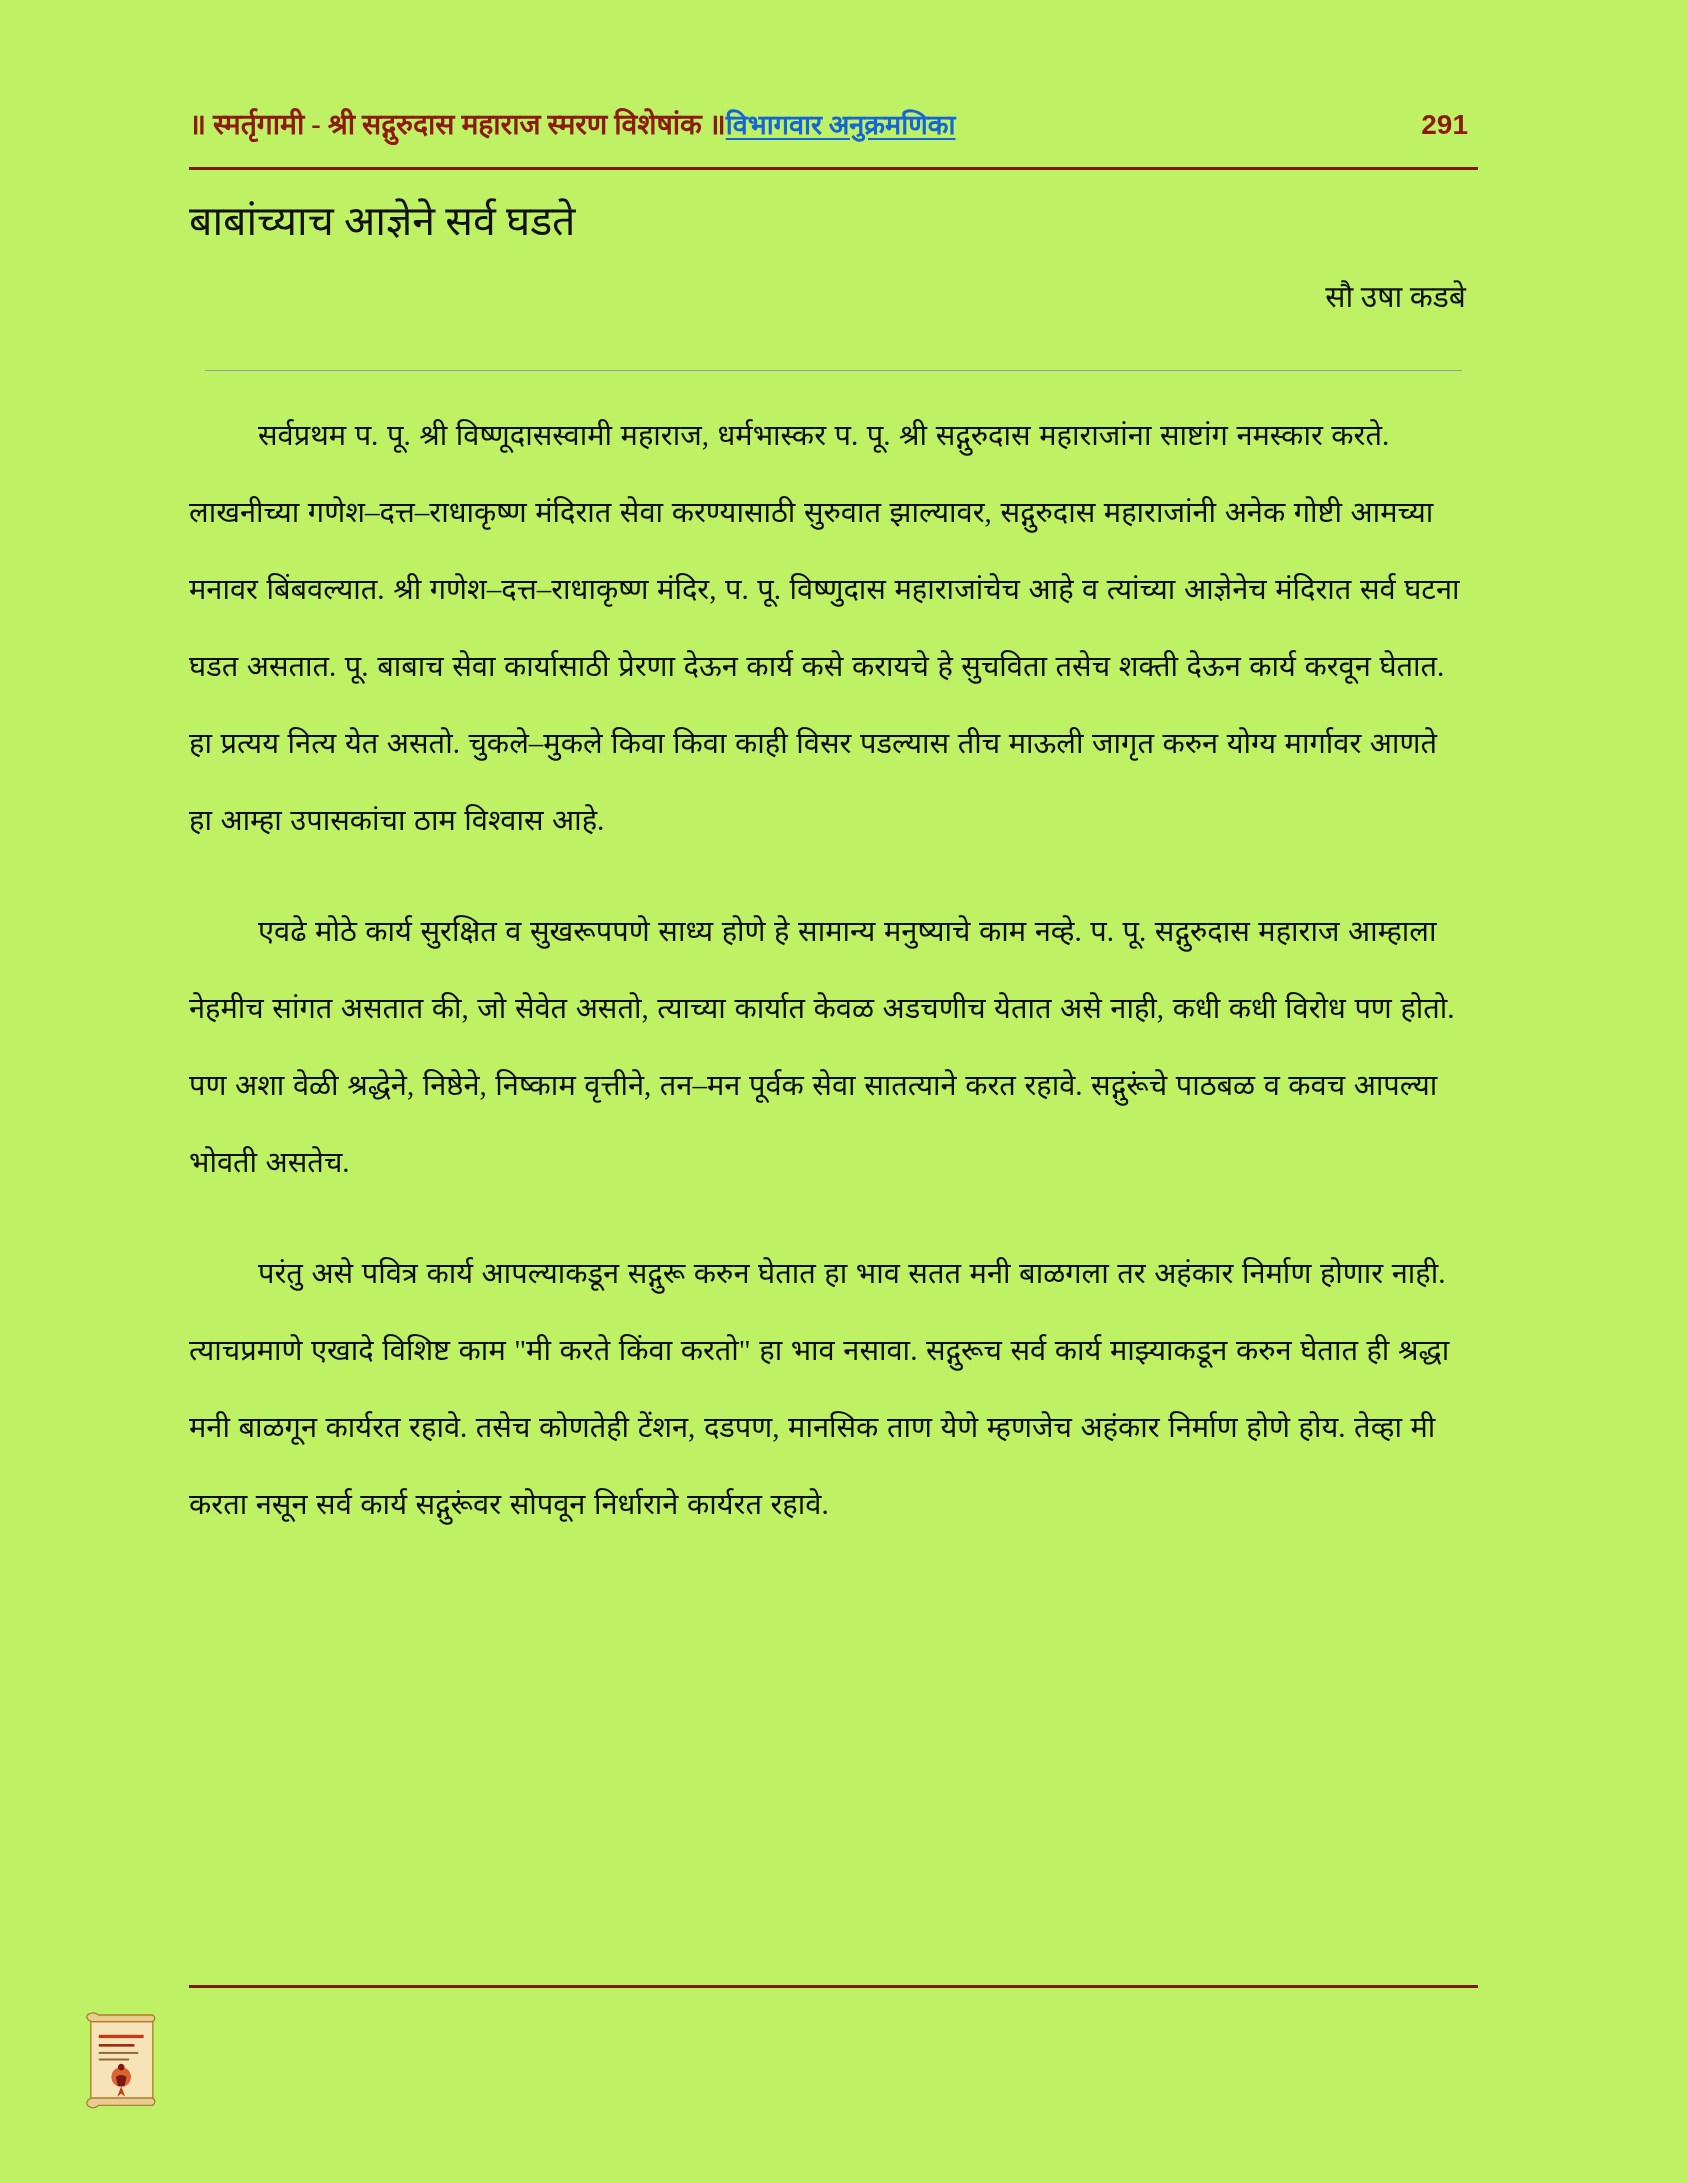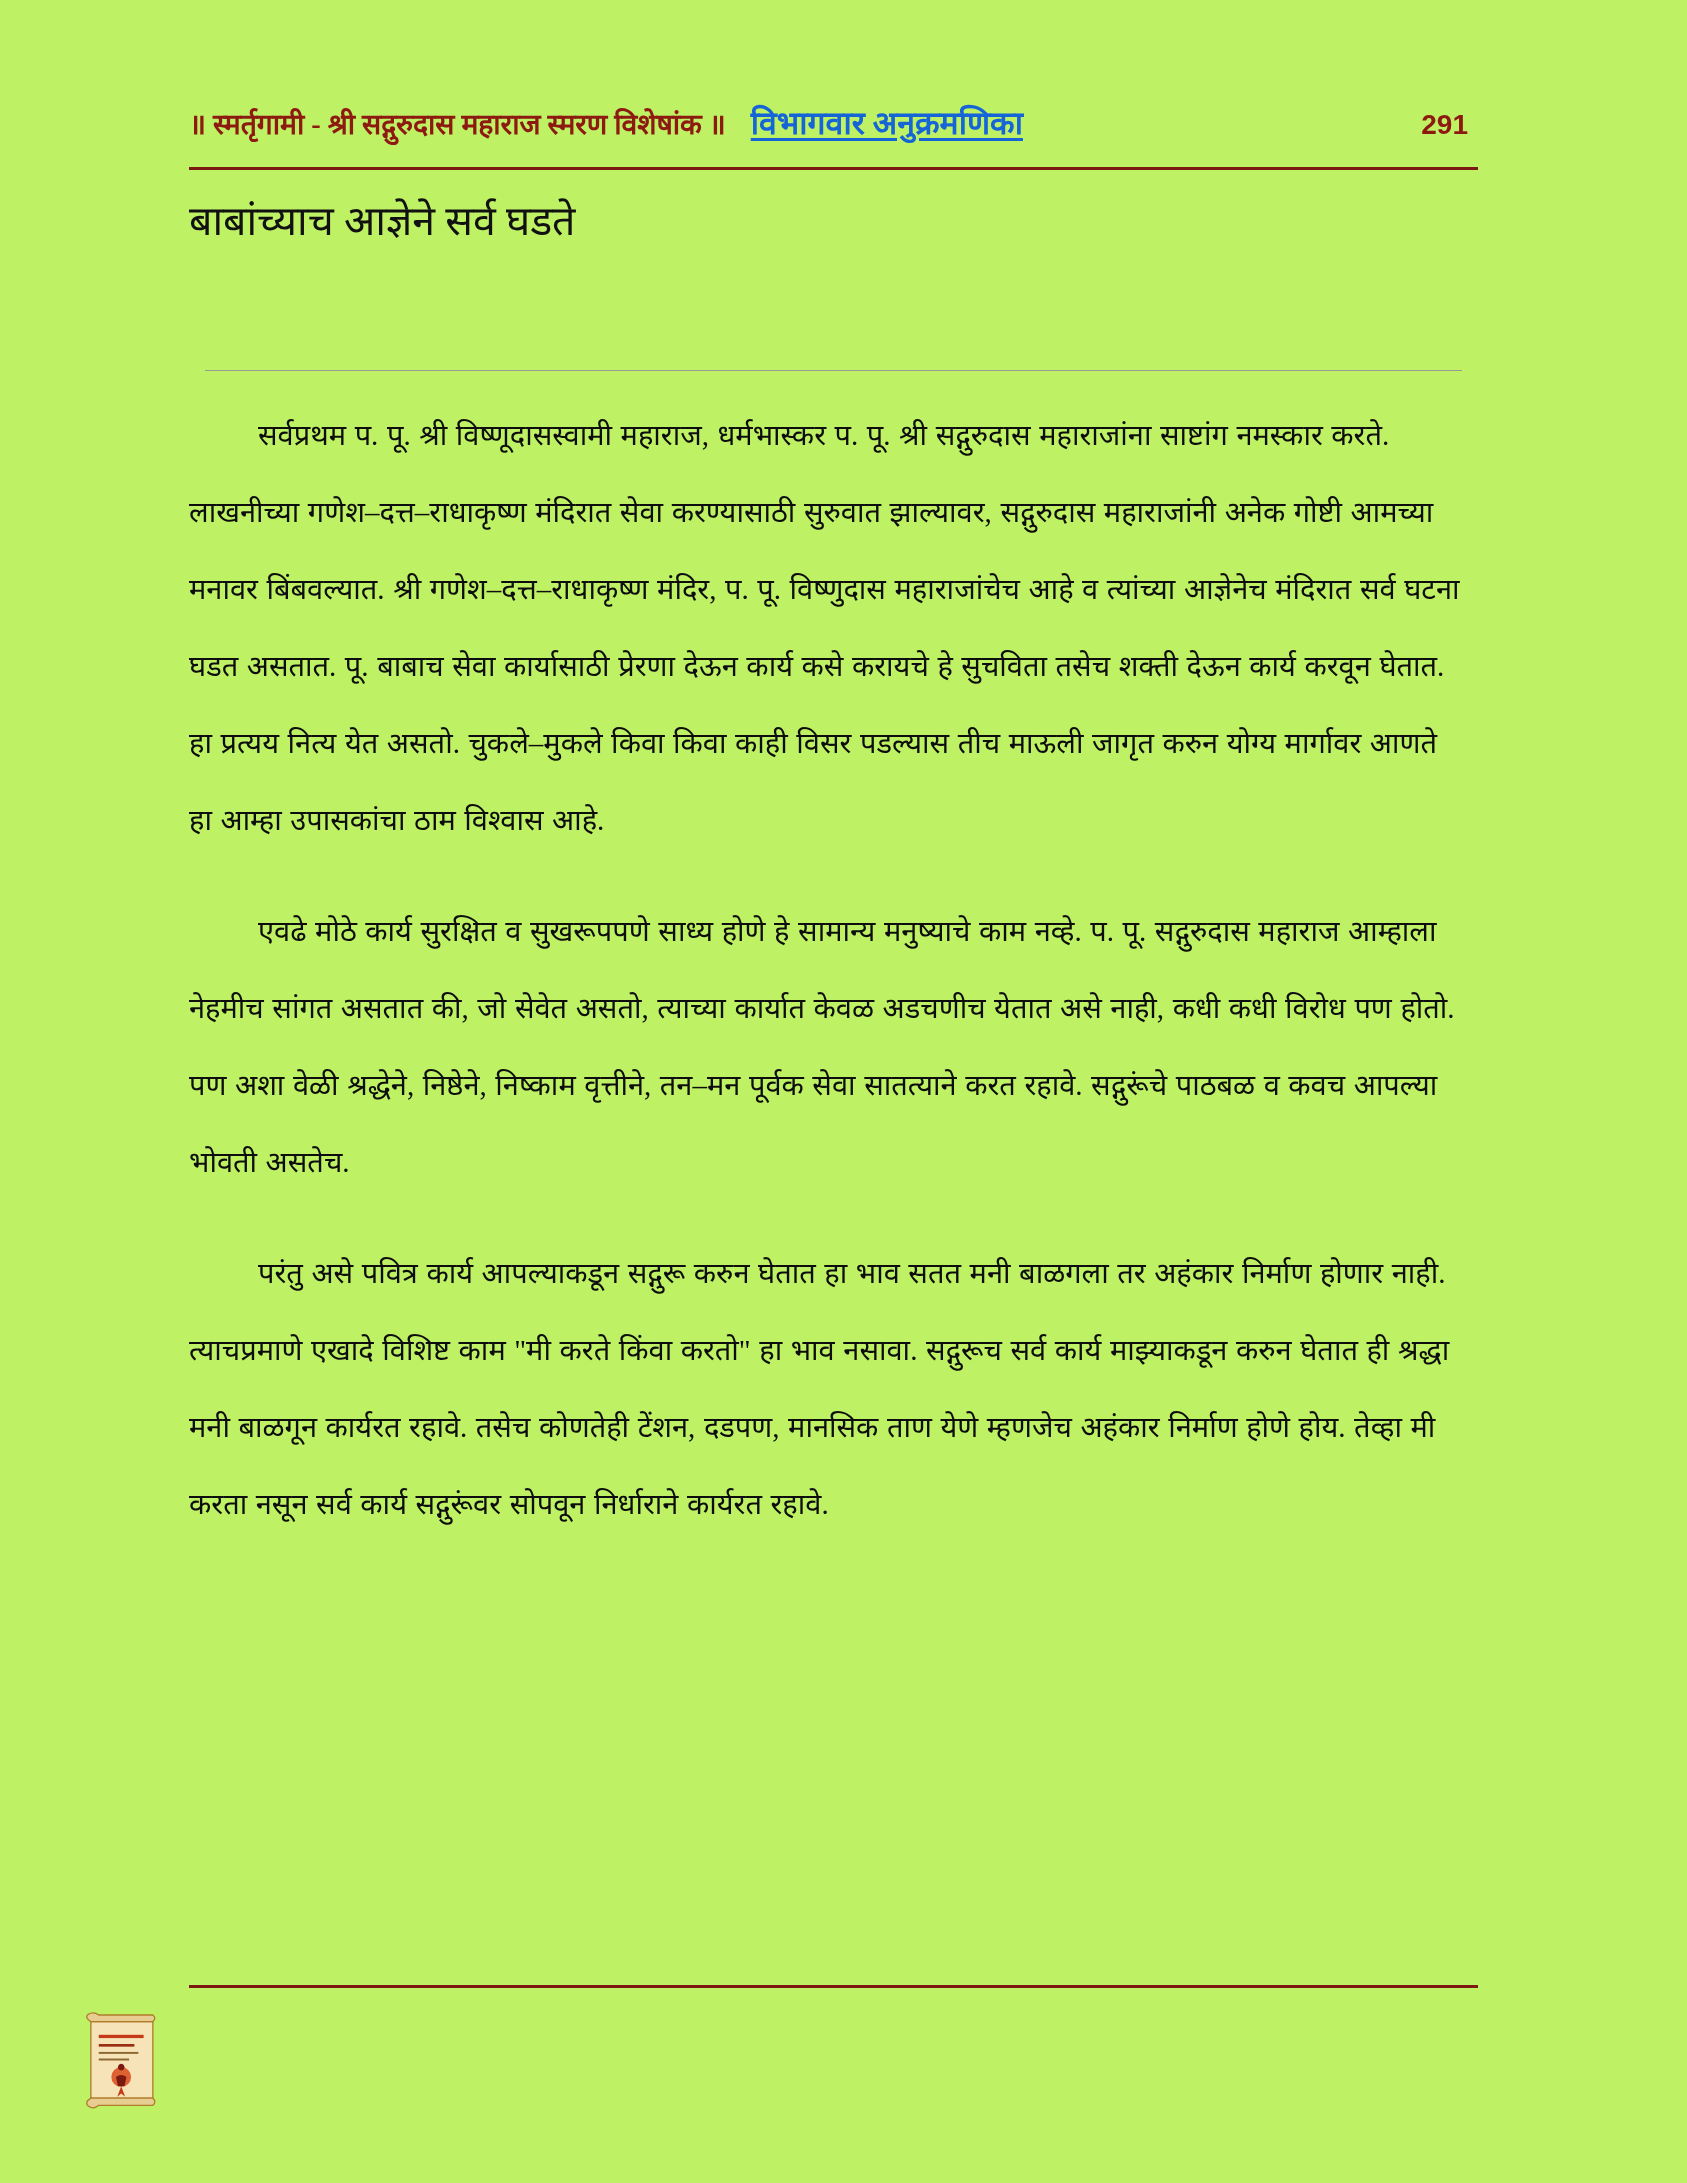--- a/index.html
+++ b/index.html
@@ -36,26 +36,25 @@
     font-family: "Liberation Serif", "DejaVu Serif", serif;
     font-size: 28.4px;
     font-weight: bold;
     letter-spacing: -0.1px;
     white-space: nowrap;
     line-height: 1;
   }
   .header-index-link {
     color: #1565d8;
     font-family: "Liberation Serif", "DejaVu Serif", serif;
-    font-size: 32px;
+    font-size: 27px;
     font-weight: bold;
     text-decoration: underline;
     text-underline-offset: 4px;
     white-space: nowrap;
-    margin-left: 25px;
     line-height: 1;
     cursor: pointer;
   }
   .header-pageno {
     color: #8c1a10;
     font-family: "Liberation Sans", "DejaVu Sans", sans-serif;
     font-size: 28px;
     font-weight: bold;
     white-space: nowrap;
     margin-left: auto;
@@ -161,20 +160,21 @@
 <div class="page">
 
   <div class="header">
     <span class="header-title">॥ स्मर्तृगामी - श्री सद्गुरुदास महाराज स्मरण विशेषांक ॥</span>
     <a class="header-index-link">विभागवार अनुक्रमणिका</a>
     <span class="header-pageno">291</span>
   </div>
   <div class="rule-top"></div>
 
   <div class="doc-title">बाबांच्याच आज्ञेने सर्व घडते</div>
+  <div class="doc-author">सौ उषा कडबे</div>
   <div class="rule-title"></div>
 
   <div class="body-area">
     <p class="para"><span class="indent"></span><span>सर्वप्रथम प. पू. श्री विष्णूदासस्वामी महाराज, धर्मभास्कर प. पू. श्री सद्गुरुदास महाराजांना साष्टांग नमस्कार करते. लाखनीच्या गणेश–दत्त–राधाकृष्ण मंदिरात सेवा करण्यासाठी सुरुवात झाल्यावर, सद्गुरुदास महाराजांनी अनेक गोष्टी आमच्या मनावर बिंबवल्यात. श्री गणेश–दत्त–राधाकृष्ण मंदिर, प. पू. विष्णुदास महाराजांचेच आहे व त्यांच्या आज्ञेनेच मंदिरात सर्व घटना घडत असतात. पू. बाबाच सेवा कार्यासाठी प्रेरणा देऊन कार्य कसे करायचे हे सुचविता तसेच शक्ती देऊन कार्य करवून घेतात. हा प्रत्यय नित्य येत असतो. चुकले–मुकले किवा किवा काही विसर पडल्यास तीच माऊली जागृत करुन योग्य मार्गावर आणते हा आम्हा उपासकांचा ठाम विश्वास आहे.</span></p>
     <p class="para"><span class="indent"></span><span>एवढे मोठे कार्य सुरक्षित व सुखरूपपणे साध्य होणे हे सामान्य मनुष्याचे काम नव्हे. प. पू. सद्गुरुदास महाराज आम्हाला नेहमीच सांगत असतात की, जो सेवेत असतो, त्याच्या कार्यात केवळ अडचणीच येतात असे नाही, कधी कधी विरोध पण होतो. पण अशा वेळी श्रद्धेने, निष्ठेने, निष्काम वृत्तीने, तन–मन पूर्वक सेवा सातत्याने करत रहावे. सद्गुरूंचे पाठबळ व कवच आपल्या भोवती असतेच.</span></p>
     <p class="para"><span class="indent"></span><span>परंतु असे पवित्र कार्य आपल्याकडून सद्गुरू करुन घेतात हा भाव सतत मनी बाळगला तर अहंकार निर्माण होणार नाही. त्याचप्रमाणे एखादे विशिष्ट काम "मी करते किंवा करतो" हा भाव नसावा. सद्गुरूच सर्व कार्य माझ्याकडून करुन घेतात ही श्रद्धा मनी बाळगून कार्यरत रहावे. तसेच कोणतेही टेंशन, दडपण, मानसिक ताण येणे म्हणजेच अहंकार निर्माण होणे होय. तेव्हा मी करता नसून  सर्व कार्य सद्गुरूंवर सोपवून निर्धाराने कार्यरत रहावे.</span></p>
   </div>
 
   <div class="rule-bottom"></div>
 

